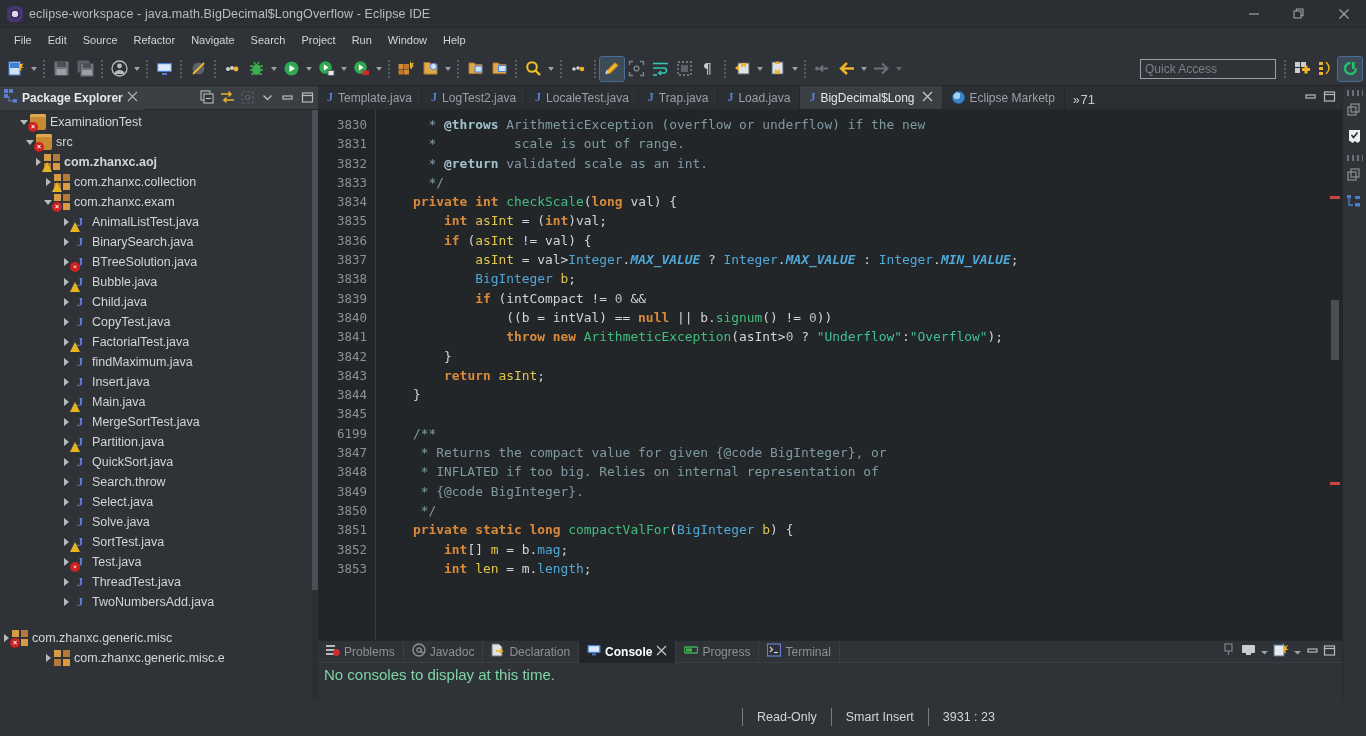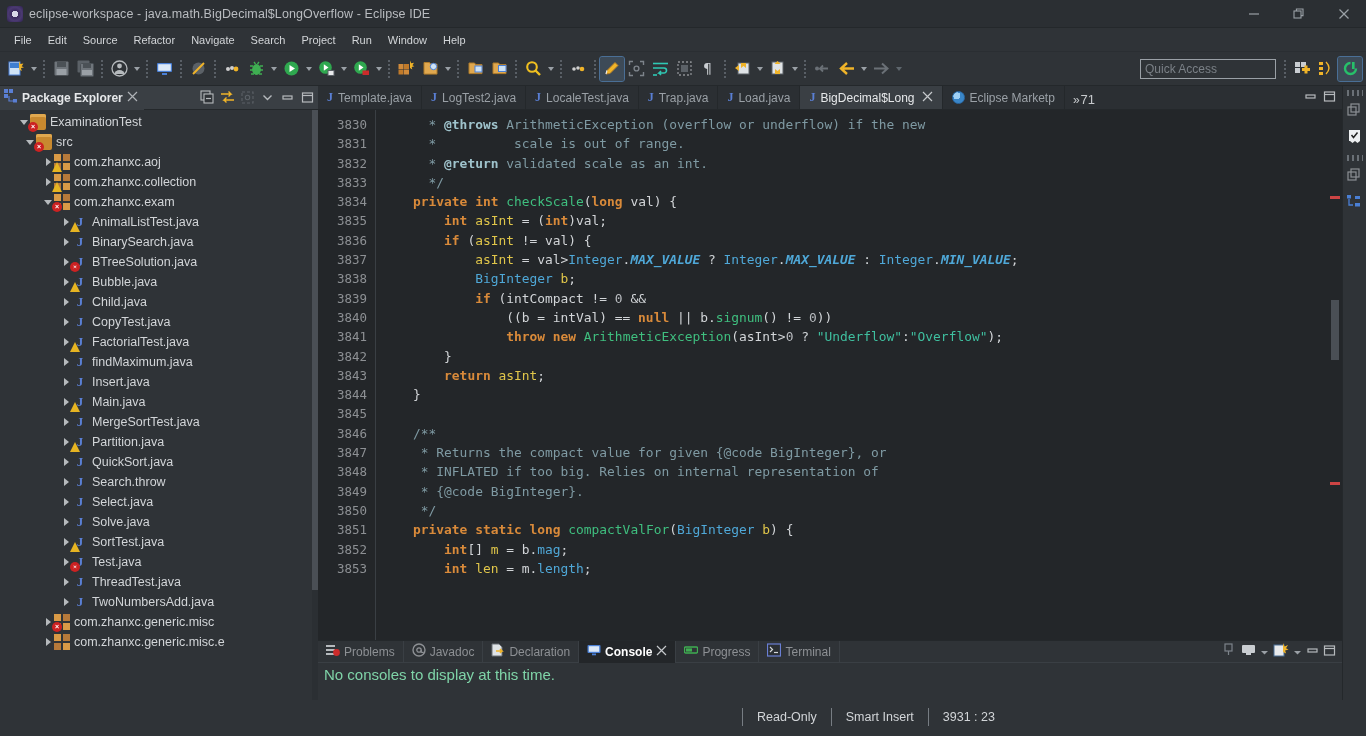--- a/index.html
+++ b/index.html
@@ -613,21 +613,21 @@
           </div>
           <div class="trow" style="padding-left: 24px;">
             <div class="tw">
               <span class="open"></span>
             </div>
             <div class="ticon ic-project">
               <span class="badge err">×</span>
             </div>
             <span>src</span>
           </div>
-          <div class="trow" style="padding-left: 42px;">
+          <div class="trow" style="padding-left: 32px; font-weight: bold;">
             <div class="tw">
               <span class="closed"></span>
             </div>
             <div class="ticon ic-pkg">
               <span class="badge warn"></span>
             </div>
             <span>com.zhanxc.aoj</span>
           </div>
           <div class="trow" style="padding-left: 42px;">
             <div class="tw">
@@ -780,21 +780,21 @@
             <div class="ticon ic-java">J</div>
             <span>ThreadTest.java</span>
           </div>
           <div class="trow" style="padding-left: 60px;">
             <div class="tw">
               <span class="closed"></span>
             </div>
             <div class="ticon ic-java">J</div>
             <span>TwoNumbersAdd.java</span>
           </div>
-          <div class="trow" style="padding-left: 42px;">
+          <div class="trow" style=" margin-top: 16px;">
             <div class="tw">
               <span class="closed"></span>
             </div>
             <div class="ticon ic-pkg">
               <span class="badge err">×</span>
             </div>
             <span>com.zhanxc.generic.misc</span>
           </div>
           <div class="trow" style="padding-left: 42px;">
             <div class="tw">
@@ -874,21 +874,21 @@
           <div>3836</div>
           <div>3837</div>
           <div>3838</div>
           <div>3839</div>
           <div>3840</div>
           <div>3841</div>
           <div>3842</div>
           <div>3843</div>
           <div>3844</div>
           <div>3845</div>
-          <div>3846</div>
+          <div>6199</div>
           <div>3847</div>
           <div>3848</div>
           <div>3849</div>
           <div>3850</div>
           <div>3851</div>
           <div>3852</div>
           <div>3853</div>
         </div>
       <div id="code"><div style="height: 19.3px;"><span class="c-cmt">      * </span><span class="c-cmtb">@throws</span><span class="c-cmt"> ArithmeticException (overflow or underflow) if the new</span></div><div style="height: 19.3px;"><span class="c-cmt">      *          scale is out of range.</span></div><div style="height: 19.3px;"><span class="c-cmt">      * </span><span class="c-cmtb">@return</span><span class="c-cmt"> validated scale as an int.</span></div><div style="height: 19.3px;"><span class="c-cmt">      */</span></div><div style="height: 19.3px;"><span class="c-pln">    </span><span class="c-kw">private</span><span class="c-pln"> </span><span class="c-kw">int</span><span class="c-pln"> </span><span class="c-fn">checkScale</span><span class="c-pln">(</span><span class="c-kw">long</span><span class="c-pln"> val) {</span></div><div style="height: 19.3px;"><span class="c-pln">        </span><span class="c-kw">int</span><span class="c-pln"> </span><span class="c-fld">asInt</span><span class="c-pln"> = (</span><span class="c-kw">int</span><span class="c-pln">)val;</span></div><div style="height: 19.3px;"><span class="c-pln">        </span><span class="c-kw">if</span><span class="c-pln"> (</span><span class="c-fld">asInt</span><span class="c-pln"> != val) {</span></div><div style="height: 19.3px;"><span class="c-pln">            </span><span class="c-fld">asInt</span><span class="c-pln"> = val&gt;</span><span class="c-typ">Integer</span><span class="c-pln">.</span><span class="c-cst">MAX_VALUE</span><span class="c-pln"> ? </span><span class="c-typ">Integer</span><span class="c-pln">.</span><span class="c-cst">MAX_VALUE</span><span class="c-pln"> : </span><span class="c-typ">Integer</span><span class="c-pln">.</span><span class="c-cst">MIN_VALUE</span><span class="c-pln">;</span></div><div style="height: 19.3px;"><span class="c-pln">            </span><span class="c-typ">BigInteger</span><span class="c-pln"> </span><span class="c-fld">b</span><span class="c-pln">;</span></div><div style="height: 19.3px;"><span class="c-pln">            </span><span class="c-kw">if</span><span class="c-pln"> (intCompact != </span><span class="c-num">0</span><span class="c-pln"> &amp;&amp;</span></div><div style="height: 19.3px;"><span class="c-pln">                ((b = intVal) == </span><span class="c-kw">null</span><span class="c-pln"> || b.</span><span class="c-fn">signum</span><span class="c-pln">() != </span><span class="c-num">0</span><span class="c-pln">))</span></div><div style="height: 19.3px;"><span class="c-pln">                </span><span class="c-kw">throw</span><span class="c-pln"> </span><span class="c-kw">new</span><span class="c-pln"> </span><span class="c-fn">ArithmeticException</span><span class="c-pln">(asInt&gt;</span><span class="c-num">0</span><span class="c-pln"> ? </span><span class="c-str">"Underflow"</span><span class="c-pln">:</span><span class="c-str">"Overflow"</span><span class="c-pln">);</span></div><div style="height: 19.3px;"><span class="c-pln">        }</span></div><div style="height: 19.3px;"><span class="c-pln">        </span><span class="c-kw">return</span><span class="c-pln"> </span><span class="c-fld">asInt</span><span class="c-pln">;</span></div><div style="height: 19.3px;"><span class="c-pln">    }</span></div><div style="height: 19.3px;"><span class="c-pln"></span>&nbsp;</div><div style="height: 19.3px;"><span class="c-cmt">    /**</span></div><div style="height: 19.3px;"><span class="c-cmt">     * Returns the compact value for given {@code BigInteger}, or</span></div><div style="height: 19.3px;"><span class="c-cmt">     * INFLATED if too big. Relies on internal representation of</span></div><div style="height: 19.3px;"><span class="c-cmt">     * {@code BigInteger}.</span></div><div style="height: 19.3px;"><span class="c-cmt">     */</span></div><div style="height: 19.3px;"><span class="c-pln">    </span><span class="c-kw">private</span><span class="c-pln"> </span><span class="c-kw">static</span><span class="c-pln"> </span><span class="c-kw">long</span><span class="c-pln"> </span><span class="c-fn">compactValFor</span><span class="c-pln">(</span><span class="c-typ">BigInteger</span><span class="c-pln"> </span><span class="c-fld">b</span><span class="c-pln">) {</span></div><div style="height: 19.3px;"><span class="c-pln">        </span><span class="c-kw">int</span><span class="c-pln">[] </span><span class="c-fld">m</span><span class="c-pln"> = b.</span><span class="c-typ">mag</span><span class="c-pln">;</span></div><div style="height: 19.3px;"><span class="c-pln">        </span><span class="c-kw">int</span><span class="c-pln"> </span><span class="c-fld">len</span><span class="c-pln"> = m.</span><span class="c-typ">length</span><span class="c-pln">;</span></div></div>
       <div id="code-vscroll">

